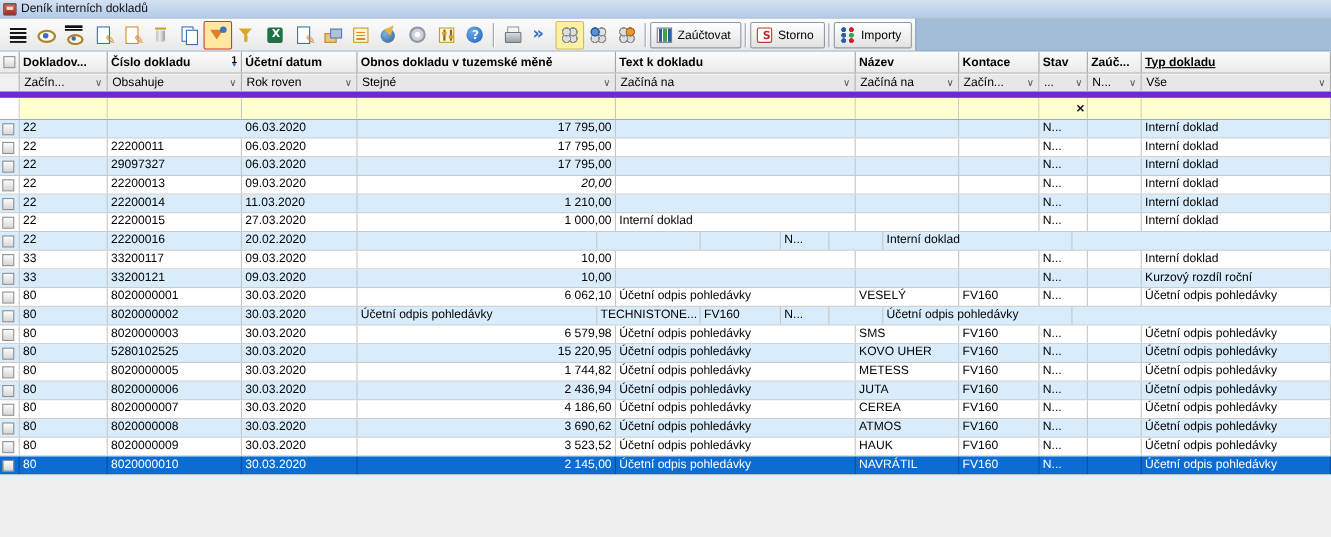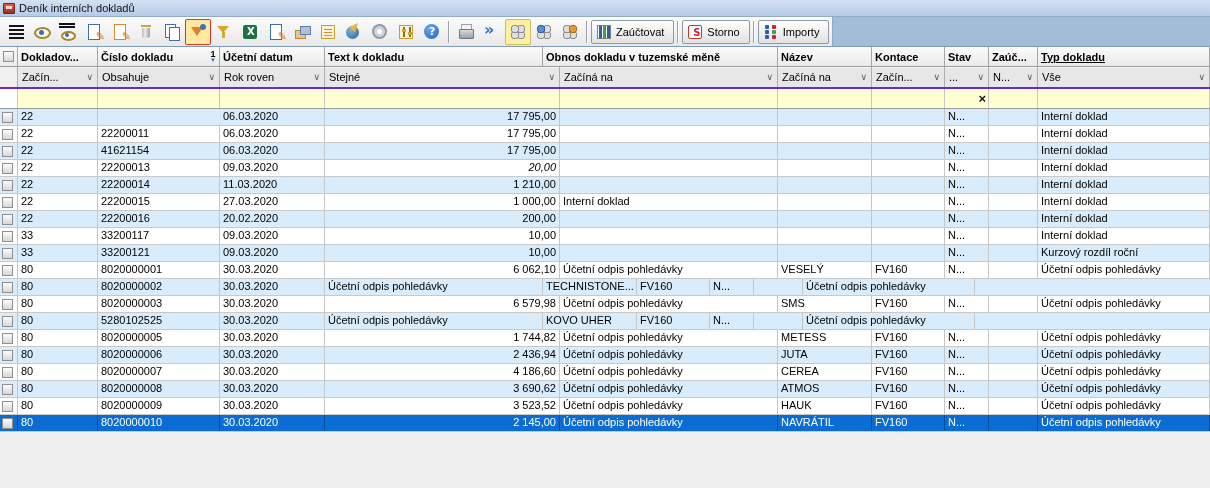--- a/index.html
+++ b/index.html
@@ -67,21 +67,21 @@
   .ic.imports-icon{width:14px;height:15px;background:radial-gradient(circle at 3px 3px,#2d5fa8 2px,transparent 2.5px),radial-gradient(circle at 3px 8px,#2d5fa8 2px,transparent 2.5px),radial-gradient(circle at 3px 13px,#2d5fa8 2px,transparent 2.5px),radial-gradient(circle at 10px 3px,#d01f2e 2px,transparent 2.5px),radial-gradient(circle at 10px 8px,#3fa04a 2px,transparent 2.5px),radial-gradient(circle at 10px 13px,#d01f2e 2px,transparent 2.5px)}
 
   
   .grid{width:1210px;background:#fff}
   .hrow{display:flex;height:20px;background:linear-gradient(#fbfbfb,#eaeaea);border-bottom:1px solid #9a9a9a}
   .hc{border-right:1px solid #a6a6a6;display:flex;align-items:center;padding:0 3px;font-weight:bold;font-size:11px;overflow:hidden;white-space:nowrap}
   .hc.first{justify-content:center;padding:0}
   .sort{margin-left:auto;display:flex;flex-direction:column;align-items:center;line-height:6px;padding-left:2px}
   .sort .s-n{font-size:9px;font-weight:bold}
   .sort .s-a{font-size:6px;color:#2f6fc2}
-  .frow{display:flex;height:22px;background:#f0f0f0;border-bottom:2px solid #6d28d9}
+  .frow{display:flex;height:22px;background:#f0f0f0;border-bottom:6px solid #6d28d9}
   .fc{border-right:1px solid #adadad;background:#e7e7e7;display:flex;align-items:center;justify-content:space-between;padding:0 4px;font-size:11px;overflow:hidden;white-space:nowrap;box-shadow:inset 0 1px 0 #f7f7f7}
   .fc.first{background:#f0f0f0;box-shadow:none}
   .chev{color:#555;font-size:9px;margin-left:3px;flex:0 0 auto}
   .srow{display:flex;height:20px;border-bottom:1px solid #9a9a9a}
   .sc{border-right:1px solid #c6c6c6;background:var(--search-bg,#ffffd2);display:flex;align-items:center;justify-content:flex-end;padding:0 2px}
   .sc.first{background:#fff}
   .clear-x{font-size:13px;font-weight:bold;line-height:1;color:#111}
   .row{display:flex;height:17px;border-bottom:1px solid #c9c9c9;background:#fff}
   .row.alt{background:var(--alt-bg,#d9ecfb)}
   .row.selected{background:var(--sel-bg,#0b6cd4);color:#fff}
@@ -198,25 +198,25 @@
       <div class="hc" style="width: 122px;">
         <span>Číslo dokladu</span>
         <span class="sort">
           <span class="s-n">1</span>
           <span class="s-a">▼</span>
         </span>
       </div>
       <div class="hc" style="width: 105px;">
         <span>Účetní datum</span>
       </div>
+      <div class="hc" style="width: 235px;">
+        <span>Obnos dokladu v tuzemské měně</span>
+      </div>
       <div class="hc" style="width: 218px;">
         <span>Text k dokladu</span>
-      </div>
-      <div class="hc" style="width: 235px;">
-        <span>Obnos dokladu v tuzemské měně</span>
       </div>
       <div class="hc" style="width: 94px;">
         <span>Název</span>
       </div>
       <div class="hc" style="width: 73px;">
         <span>Kontace</span>
       </div>
       <div class="hc" style="width: 44px;">
         <span>Stav</span>
       </div>
@@ -314,21 +314,21 @@
         <div class="cell" style="width: 73px;"></div>
         <div class="cell" style="width: 44px;">N...</div>
         <div class="cell" style="width: 49px;"></div>
         <div class="cell" style="width: 172px;">Interní doklad</div>
       </div>
       <div class="row alt">
         <div class="cell cbcell" style="width: 18px;">
           <span class="cb"></span>
         </div>
         <div class="cell" style="width: 80px;">22</div>
-        <div class="cell" style="width: 122px;">41621154</div>
+        <div class="cell" style="width: 122px;">29097327</div>
         <div class="cell" style="width: 105px;">06.03.2020</div>
         <div class="cell num" style="width: 235px;">17 795,00</div>
         <div class="cell" style="width: 218px;"></div>
         <div class="cell" style="width: 94px;"></div>
         <div class="cell" style="width: 73px;"></div>
         <div class="cell" style="width: 44px;">N...</div>
         <div class="cell" style="width: 49px;"></div>
         <div class="cell" style="width: 172px;">Interní doklad</div>
       </div>
       <div class="row">
@@ -376,21 +376,20 @@
         <div class="cell" style="width: 49px;"></div>
         <div class="cell" style="width: 172px;">Interní doklad</div>
       </div>
       <div class="row alt">
         <div class="cell cbcell" style="width: 18px;">
           <span class="cb"></span>
         </div>
         <div class="cell" style="width: 80px;">22</div>
         <div class="cell" style="width: 122px;">22200016</div>
         <div class="cell" style="width: 105px;">20.02.2020</div>
-        <div class="cell num" style="width: 235px;">200,00</div>
         <div class="cell" style="width: 218px;"></div>
         <div class="cell" style="width: 94px;"></div>
         <div class="cell" style="width: 73px;"></div>
         <div class="cell" style="width: 44px;">N...</div>
         <div class="cell" style="width: 49px;"></div>
         <div class="cell" style="width: 172px;">Interní doklad</div>
       </div>
       <div class="row">
         <div class="cell cbcell" style="width: 18px;">
           <span class="cb"></span>
@@ -465,20 +464,21 @@
         <div class="cell" style="width: 49px;"></div>
         <div class="cell" style="width: 172px;">Účetní odpis pohledávky</div>
       </div>
       <div class="row alt">
         <div class="cell cbcell" style="width: 18px;">
           <span class="cb"></span>
         </div>
         <div class="cell" style="width: 80px;">80</div>
         <div class="cell" style="width: 122px;">5280102525</div>
         <div class="cell" style="width: 105px;">30.03.2020</div>
+        <div class="cell num" style="width: 235px;">15 220,95</div>
         <div class="cell" style="width: 218px;">Účetní odpis pohledávky</div>
         <div class="cell" style="width: 94px;">KOVO UHER</div>
         <div class="cell" style="width: 73px;">FV160</div>
         <div class="cell" style="width: 44px;">N...</div>
         <div class="cell" style="width: 49px;"></div>
         <div class="cell" style="width: 172px;">Účetní odpis pohledávky</div>
       </div>
       <div class="row">
         <div class="cell cbcell" style="width: 18px;">
           <span class="cb"></span>

